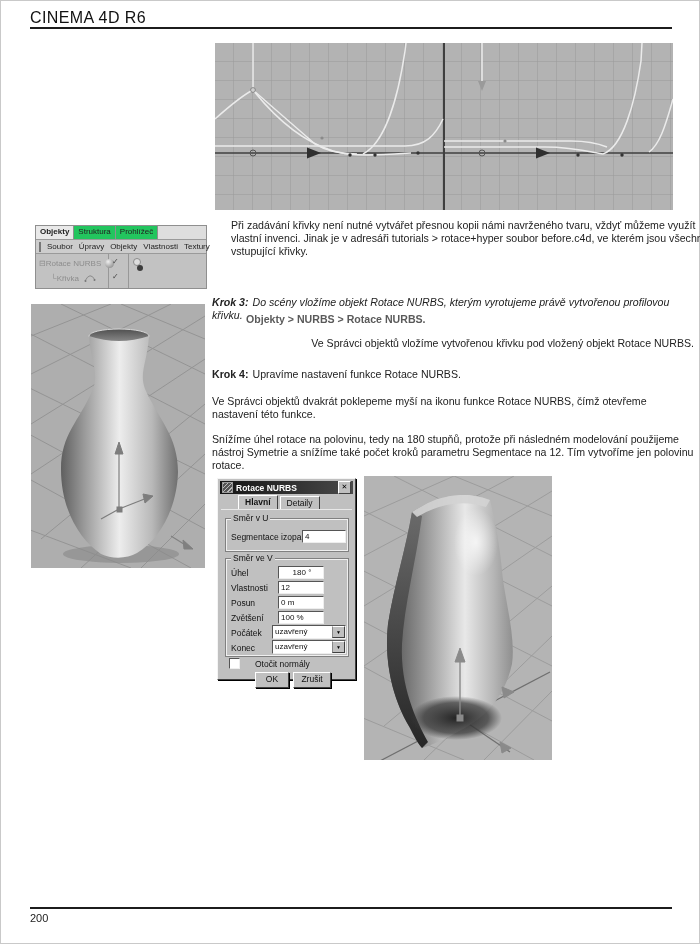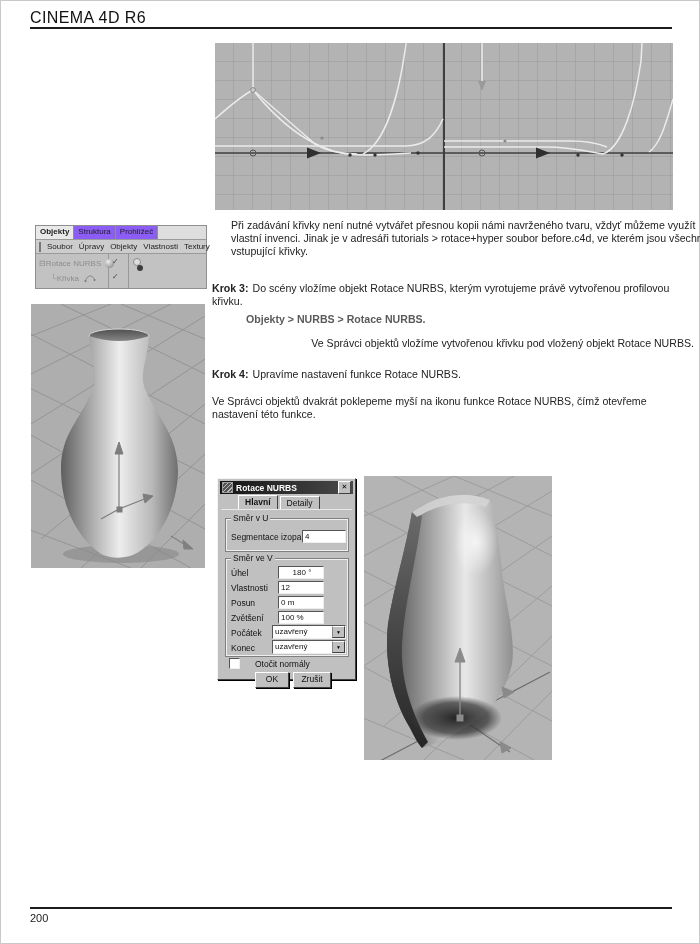--- a/index.html
+++ b/index.html
@@ -15,21 +15,21 @@
 
   
   .para{left:212px;width:482px;font-size:10.6px;line-height:12.8px;color:#222;}
   .krok b{margin-right:4px;}
   .menu-path{font-weight:bold;color:#5a5a5a;padding-left:6px;}
 
   
   .om{left:35px;top:225px;width:170px;height:62px;background:#c6c6c6;
       border:1px solid #8f8f8f;font-size:8px;color:#222;}
   .om-tabs{display:flex;height:13px;background:#dedede;border-bottom:1px solid #9a9a9a;}
-  .om-tab{padding:1px 4px 0 4px;border-right:1px solid #8f8f8f;background:#8b5cf6;white-space:nowrap;}
+  .om-tab{padding:1px 4px 0 4px;border-right:1px solid #8f8f8f;background:#22c55e;white-space:nowrap;}
   .om-tab.active{background:#e9e9e9;font-weight:bold;}
   .om-menu{display:flex;align-items:center;height:13px;background:#cdcdcd;
            border-bottom:1px solid #9a9a9a;gap:6px;padding:0 3px;white-space:nowrap;}
   .mini-icon{width:8px;height:8px;background:repeating-linear-gradient(45deg,#777 0 1px,#ddd 1px 3px);
              border:1px solid #777;display:inline-block;}
   .om-tree{position:relative;height:34px;background:#c2c2c2;}
   .om-col-divider{position:absolute;top:0;bottom:0;width:1px;background:#989898;}
   .om-row{position:absolute;left:3px;display:flex;align-items:center;height:14px;color:#8d8d8d;white-space:nowrap;}
   .om-obj-icon{width:9px;height:9px;border-radius:50%;
                background:radial-gradient(circle at 35% 30%,#eee,#7a7a7a);display:inline-block;margin-left:4px;}
@@ -168,34 +168,35 @@
       </div>
       <span class="om-check" style="left:76px;top:3px;">✓</span>
       <span class="om-check" style="left:76px;top:18px;">✓</span>
       <span class="sphere light abs" style="left:97px;top:4px;"></span>
       <span class="sphere dark abs" style="left:103px;top:8px;"></span>
     </div>
   </div>
 
   <div class="abs para" style="top:219px;margin-left:19px;">Při zadávání křivky není nutné vytvářet přesnou kopii námi navrženého tvaru, vždyť můžeme využít vlastní invenci. Jinak je v adresáři tutorials &gt; rotace+hyper soubor before.c4d, ve kterém jsou všechny vstupující křivky.</div>
 
-  <div class="abs para krok" style="top:282px;">
+  <div class="abs para krok" style="top:296px;font-style:italic;">
     <b>Krok 3:</b><span>Do scény vložíme objekt Rotace NURBS, kterým vyrotujeme právě vytvořenou profilovou křivku.</span>
   </div>
 
   <div class="abs para menu-path" style="top:313px;margin-left:28px;">Objekty &gt; NURBS &gt; Rotace NURBS.</div>
 
   <div class="abs para" style="top:337px;text-align:right;">Ve Správci objektů vložíme vytvořenou křivku pod vložený objekt Rotace NURBS.</div>
 
   <div class="abs para krok" style="top:368px;">
     <b>Krok 4:</b><span>Upravíme nastavení funkce Rotace NURBS.</span>
   </div>
 
   <div class="abs para" style="top:395px;">Ve Správci objektů dvakrát poklepeme myší na ikonu funkce Rotace NURBS, čímž otevřeme nastavení této funkce.</div>
 
+  <div class="abs para" style="top:433px;">Snížíme úhel rotace na polovinu, tedy na 180 stupňů, protože při následném modelování použijeme nástroj Symetrie a snížíme také počet kroků parametru Segmentace na 12. Tím vytvoříme jen polovinu rotace.</div>
 
   <svg class="abs" style="left:31px;top:304px;" width="174" height="264" viewBox="0 0 174 264">
     <defs>
       <linearGradient id="vbody" x1="0" y1="0" x2="1" y2="0">
         <stop offset="0" stop-color="#5f5f5f"></stop>
           <stop offset="0.2" stop-color="#9a9a9a"></stop>
         <stop offset="0.5" stop-color="#ededed"></stop>
           <stop offset="0.78" stop-color="#b8b8b8"></stop>
         <stop offset="1" stop-color="#6f6f6f"></stop>
       </linearGradient>

